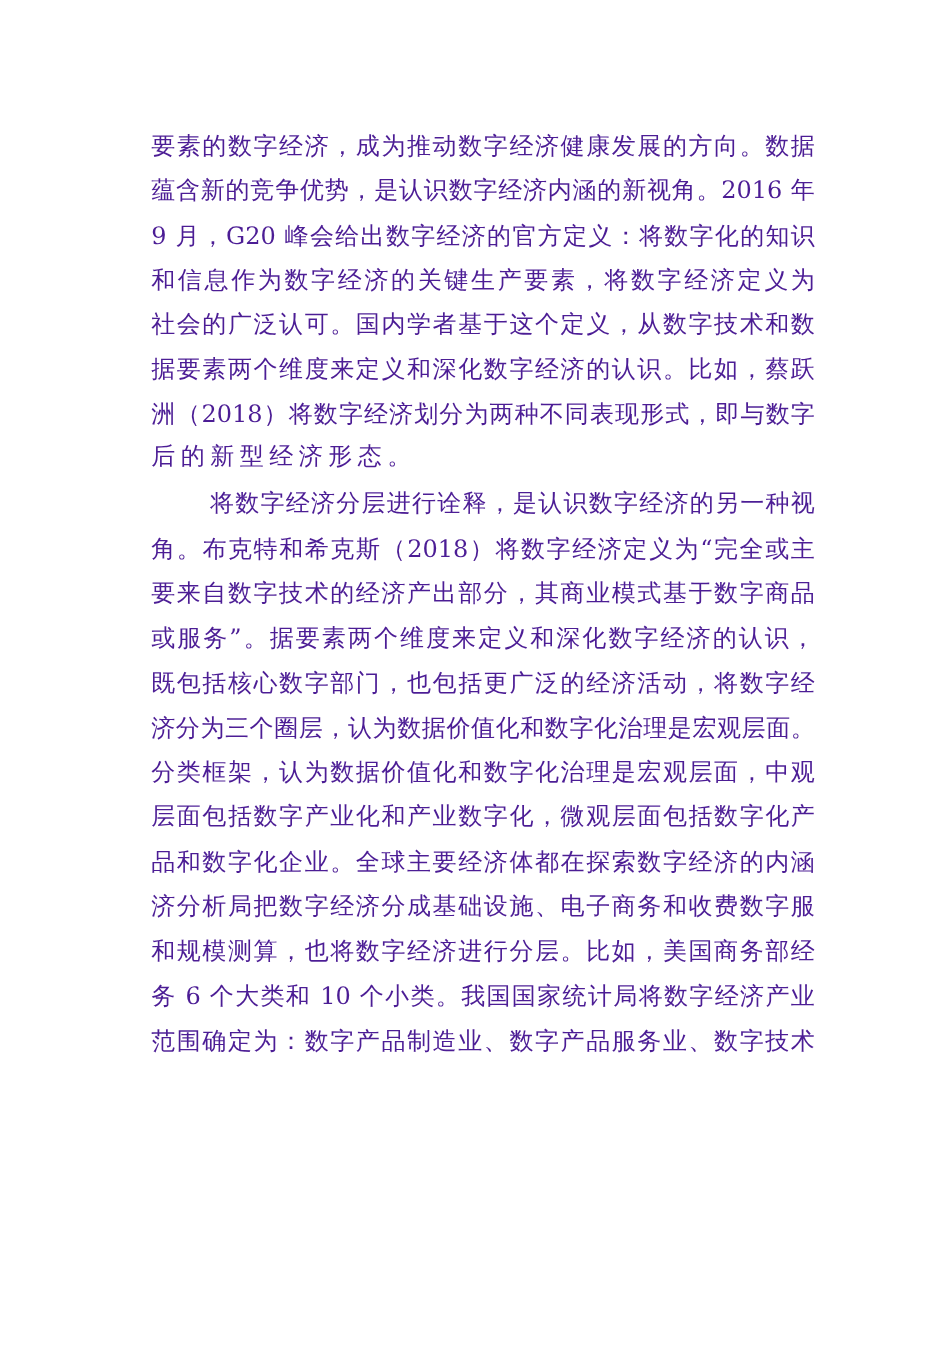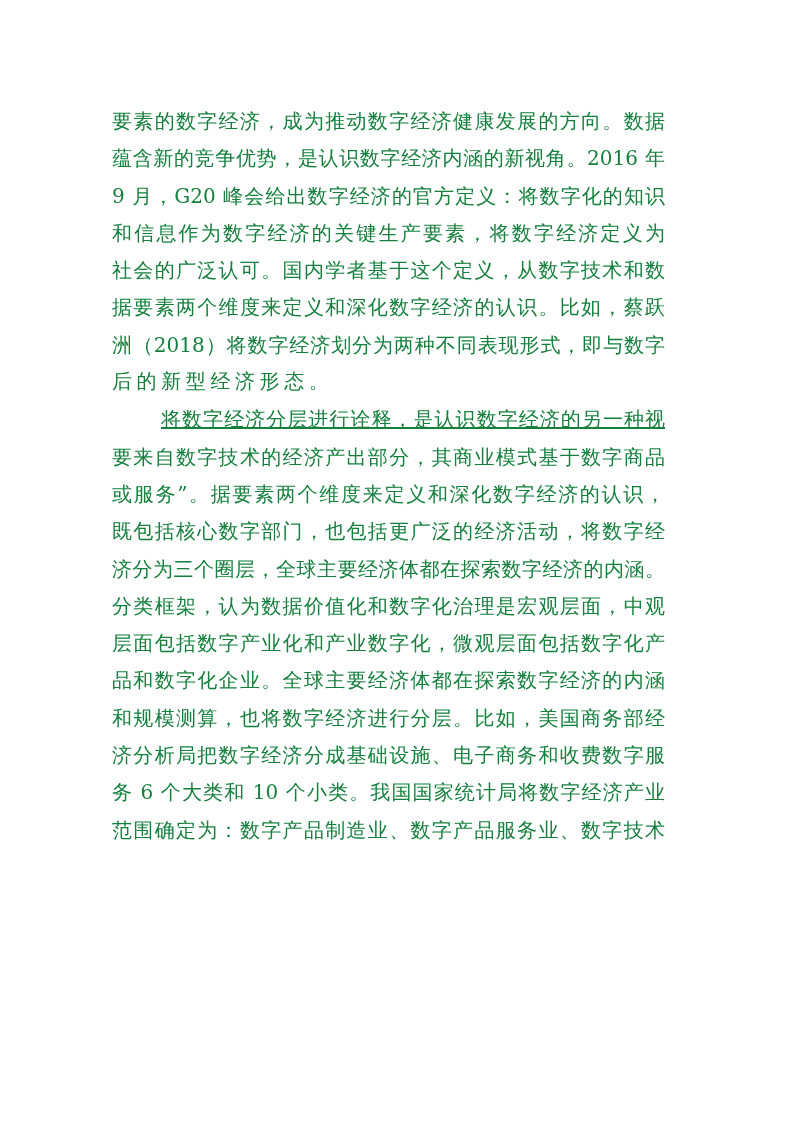--- a/index.html
+++ b/index.html
@@ -1,56 +1,57 @@
 <!DOCTYPE html>
 <html><head>
 <meta charset="utf-8">
 <style>
   html, body { margin: 0; padding: 0; background: #ffffff; }
   body { width: 793px; height: 1122px; position: relative; overflow: hidden; }
   .page {
     position: absolute;
-    left: 112px;
+    left: 126px;
     top: 103px;
     width: 553px;
     font-family: "DejaVu Serif", "Liberation Serif", serif;
-    color: #15803d;
+    color: #4c1d95;
   }
   .line {
     height: 37.3px;
     line-height: 37.3px;
     font-size: 20px;
     white-space: nowrap;
     text-align: justify;
     text-align-last: justify;
   }
   .line.last { text-align-last: left; letter-spacing: 4.6px; font-family: Liberation Mono, monospace; }
-  .line.indent { padding-left: 49px; text-decoration: underline; }
+  .line.indent { padding-left: 49px; }
 </style>
 </head>
 <body>
 
 <div class="page">
   <div>
     <div class="line">要素的数字经济，成为推动数字经济健康发展的方向。数据</div>
     <div class="line">蕴含新的竞争优势，是认识数字经济内涵的新视角。2016 年</div>
     <div class="line">9 月，G20 峰会给出数字经济的官方定义：将数字化的知识</div>
     <div class="line">和信息作为数字经济的关键生产要素，将数字经济定义为</div>
     <div class="line">社会的广泛认可。国内学者基于这个定义，从数字技术和数</div>
     <div class="line">据要素两个维度来定义和深化数字经济的认识。比如，蔡跃</div>
     <div class="line">洲（2018）将数字经济划分为两种不同表现形式，即与数字</div>
     <div class="line last">后的新型经济形态。</div>
   </div>
   <div>
     <div class="line indent">将数字经济分层进行诠释，是认识数字经济的另一种视</div>
+    <div class="line">角。布克特和希克斯（2018）将数字经济定义为“完全或主</div>
     <div class="line">要来自数字技术的经济产出部分，其商业模式基于数字商品</div>
     <div class="line">或服务”。据要素两个维度来定义和深化数字经济的认识，</div>
     <div class="line">既包括核心数字部门，也包括更广泛的经济活动，将数字经</div>
-    <div class="line">济分为三个圈层，全球主要经济体都在探索数字经济的内涵。</div>
+    <div class="line">济分为三个圈层，认为数据价值化和数字化治理是宏观层面。</div>
     <div class="line">分类框架，认为数据价值化和数字化治理是宏观层面，中观</div>
     <div class="line">层面包括数字产业化和产业数字化，微观层面包括数字化产</div>
     <div class="line">品和数字化企业。全球主要经济体都在探索数字经济的内涵</div>
+    <div class="line">济分析局把数字经济分成基础设施、电子商务和收费数字服</div>
     <div class="line">和规模测算，也将数字经济进行分层。比如，美国商务部经</div>
-    <div class="line">济分析局把数字经济分成基础设施、电子商务和收费数字服</div>
     <div class="line">务 6 个大类和 10 个小类。我国国家统计局将数字经济产业</div>
     <div class="line">范围确定为：数字产品制造业、数字产品服务业、数字技术</div>
   </div>
 </div>
 
 </body></html>

